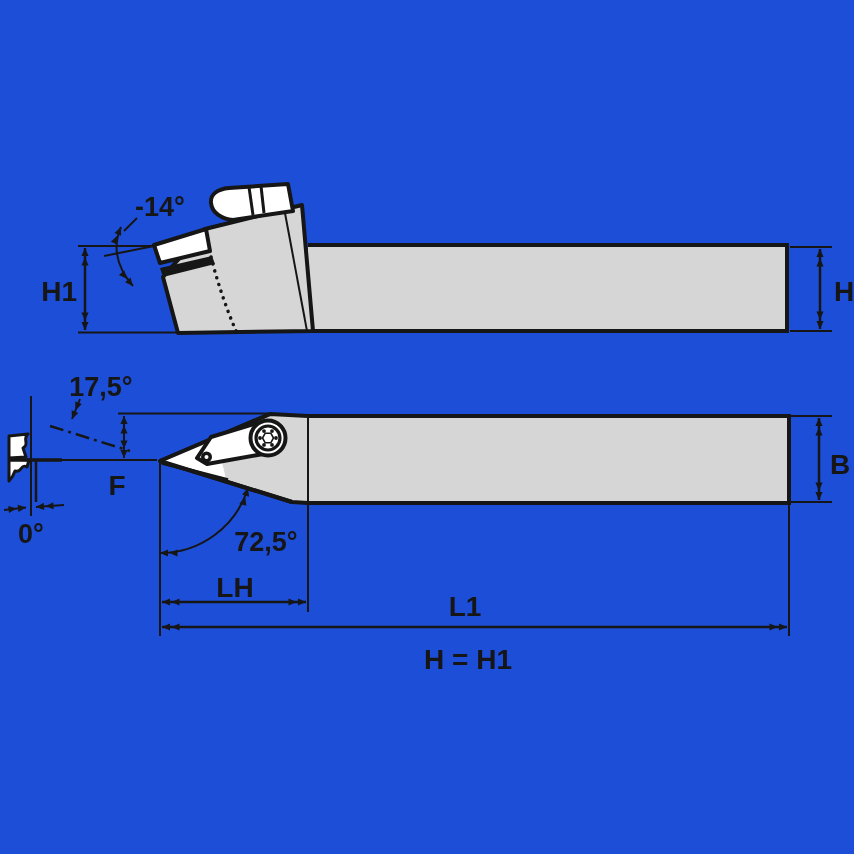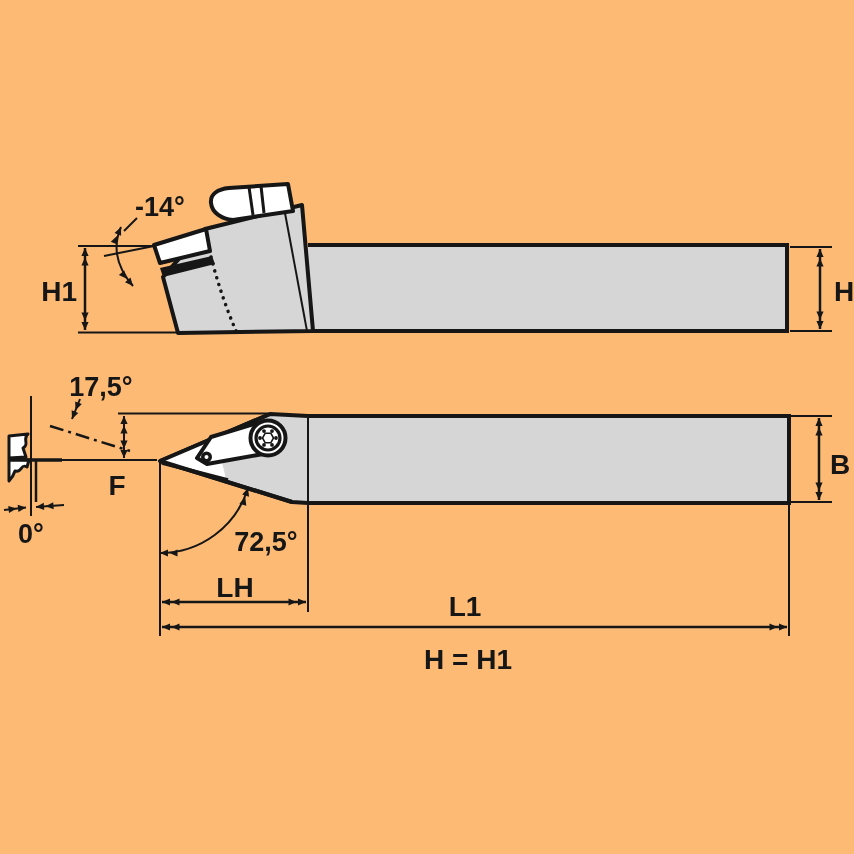--- a/index.html
+++ b/index.html
@@ -1,19 +1,19 @@
 <!DOCTYPE html>
 <html><head>
 <meta charset="utf-8">
 <style>
   html,body{margin:0;padding:0;background:#ffffff;}
   .canvas{
     position:relative;
     width:854px;height:854px;
-    background:#fdba74;
+    background:#1d4ed8;
     font-family:"Liberation Sans", sans-serif;
     overflow:hidden;
   }
   svg{display:block;}
   text{
     font-family:"Liberation Sans","DejaVu Sans",sans-serif;
     font-weight:bold;
     fill:#161616;
   }
   .lbl{font-size:27px;}

